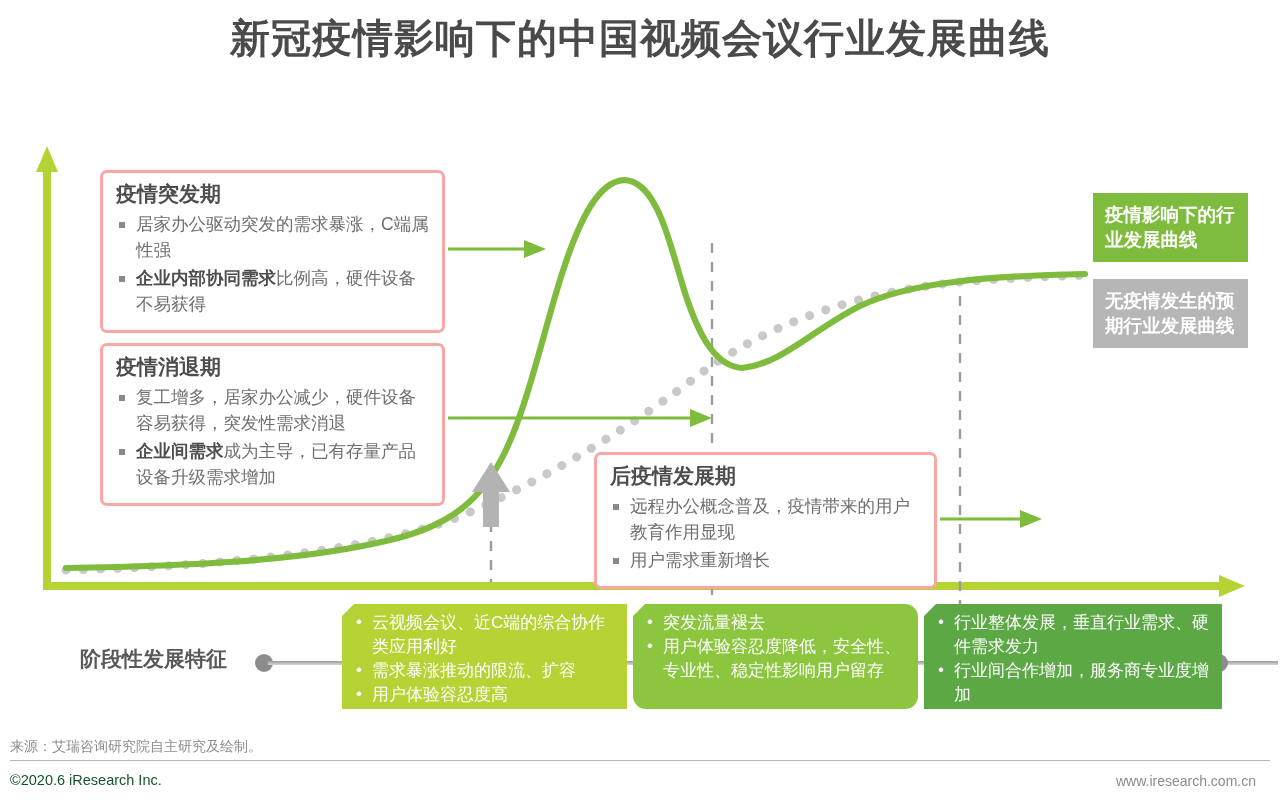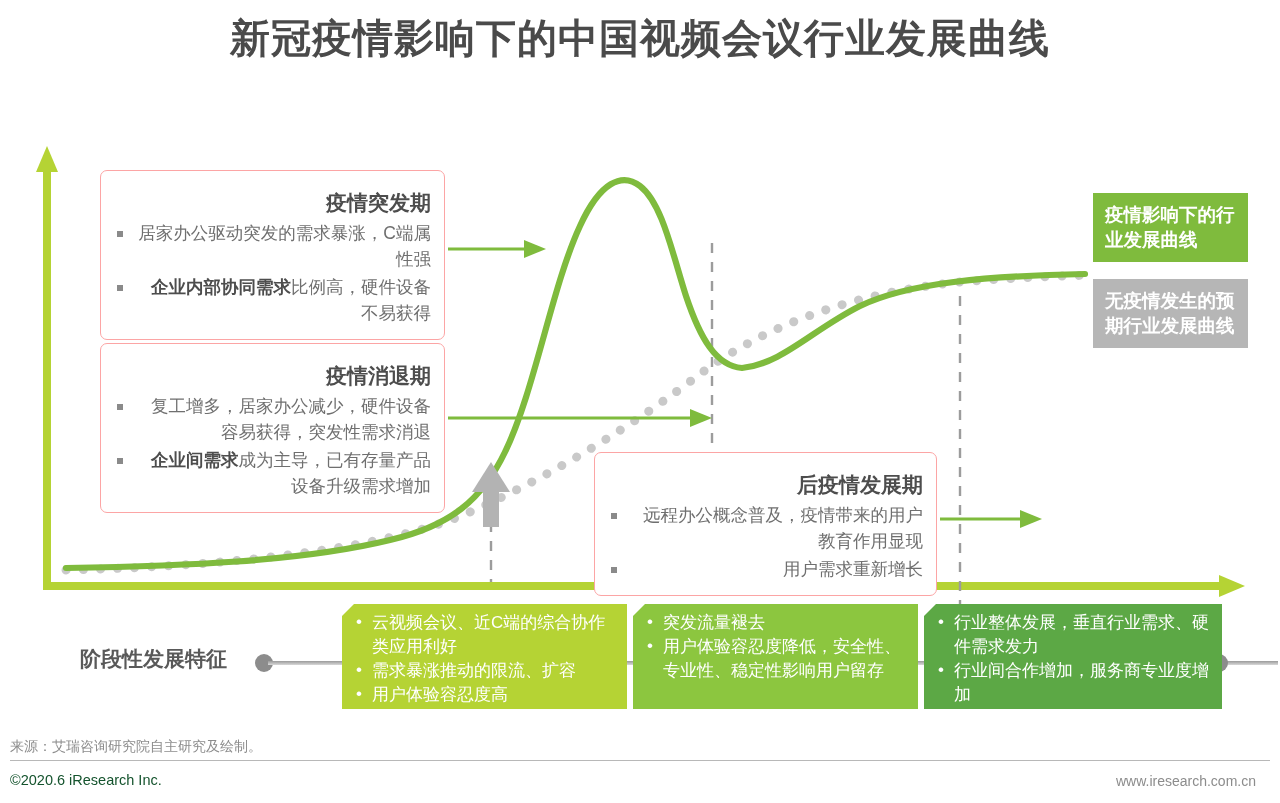--- a/index.html
+++ b/index.html
@@ -20,25 +20,24 @@
     letter-spacing:1px;line-height:52px;
   }
 
   
   #chart{position:absolute;left:0;top:0;width:1280px;height:803px;}
 
   
   .callout{
     position:absolute;
     background:#ffffff;
-    border:1px solid #fca5a5;
+    border:3px solid #fca5a5;
     border-radius:7px;
     box-sizing:border-box;
-    padding:17px 13px 11px 13px;
-    text-align:right;
+    padding:6px 13px 11px 13px;
   }
   .callout h3{
     margin:0 0 2px 0;
     font-size:21px;font-weight:bold;color:#4d4d4d;
     line-height:30px;
   }
   .callout ul{margin:0;padding:0;list-style:none;}
   .callout li{
     position:relative;
     padding-left:20px;
@@ -102,21 +101,21 @@
     font-size:17px;line-height:24px;
   }
   .featbox li:before{
     content:"\2022";
     position:absolute;left:8px;top:-1px;
     font-size:17px;color:#ffffff;
   }
   #feat1{left:342px;width:285px;background:#B5D334;
     clip-path:polygon(12px 0,100% 0,100% 100%,0 100%,0 12px);}
   #feat2{left:633px;width:285px;background:#8CC63F;
-    clip-path:polygon(12px 0,100% 0,100% 100%,0 100%,0 12px);}
+    clip-path:polygon(12px 0,100% 0,100% 100%,0 100%,0 12px);border-radius:13px;}
   #feat3{left:924px;width:298px;background:#5CA845;
     clip-path:polygon(12px 0,100% 0,100% 100%,0 100%,0 12px);}
 
   
   .src{
     position:absolute;left:10px;top:736px;
     font-size:14px;color:#8c8c8c;line-height:20px;
   }
   .rule{
     position:absolute;left:10px;top:760px;width:1260px;height:1px;

